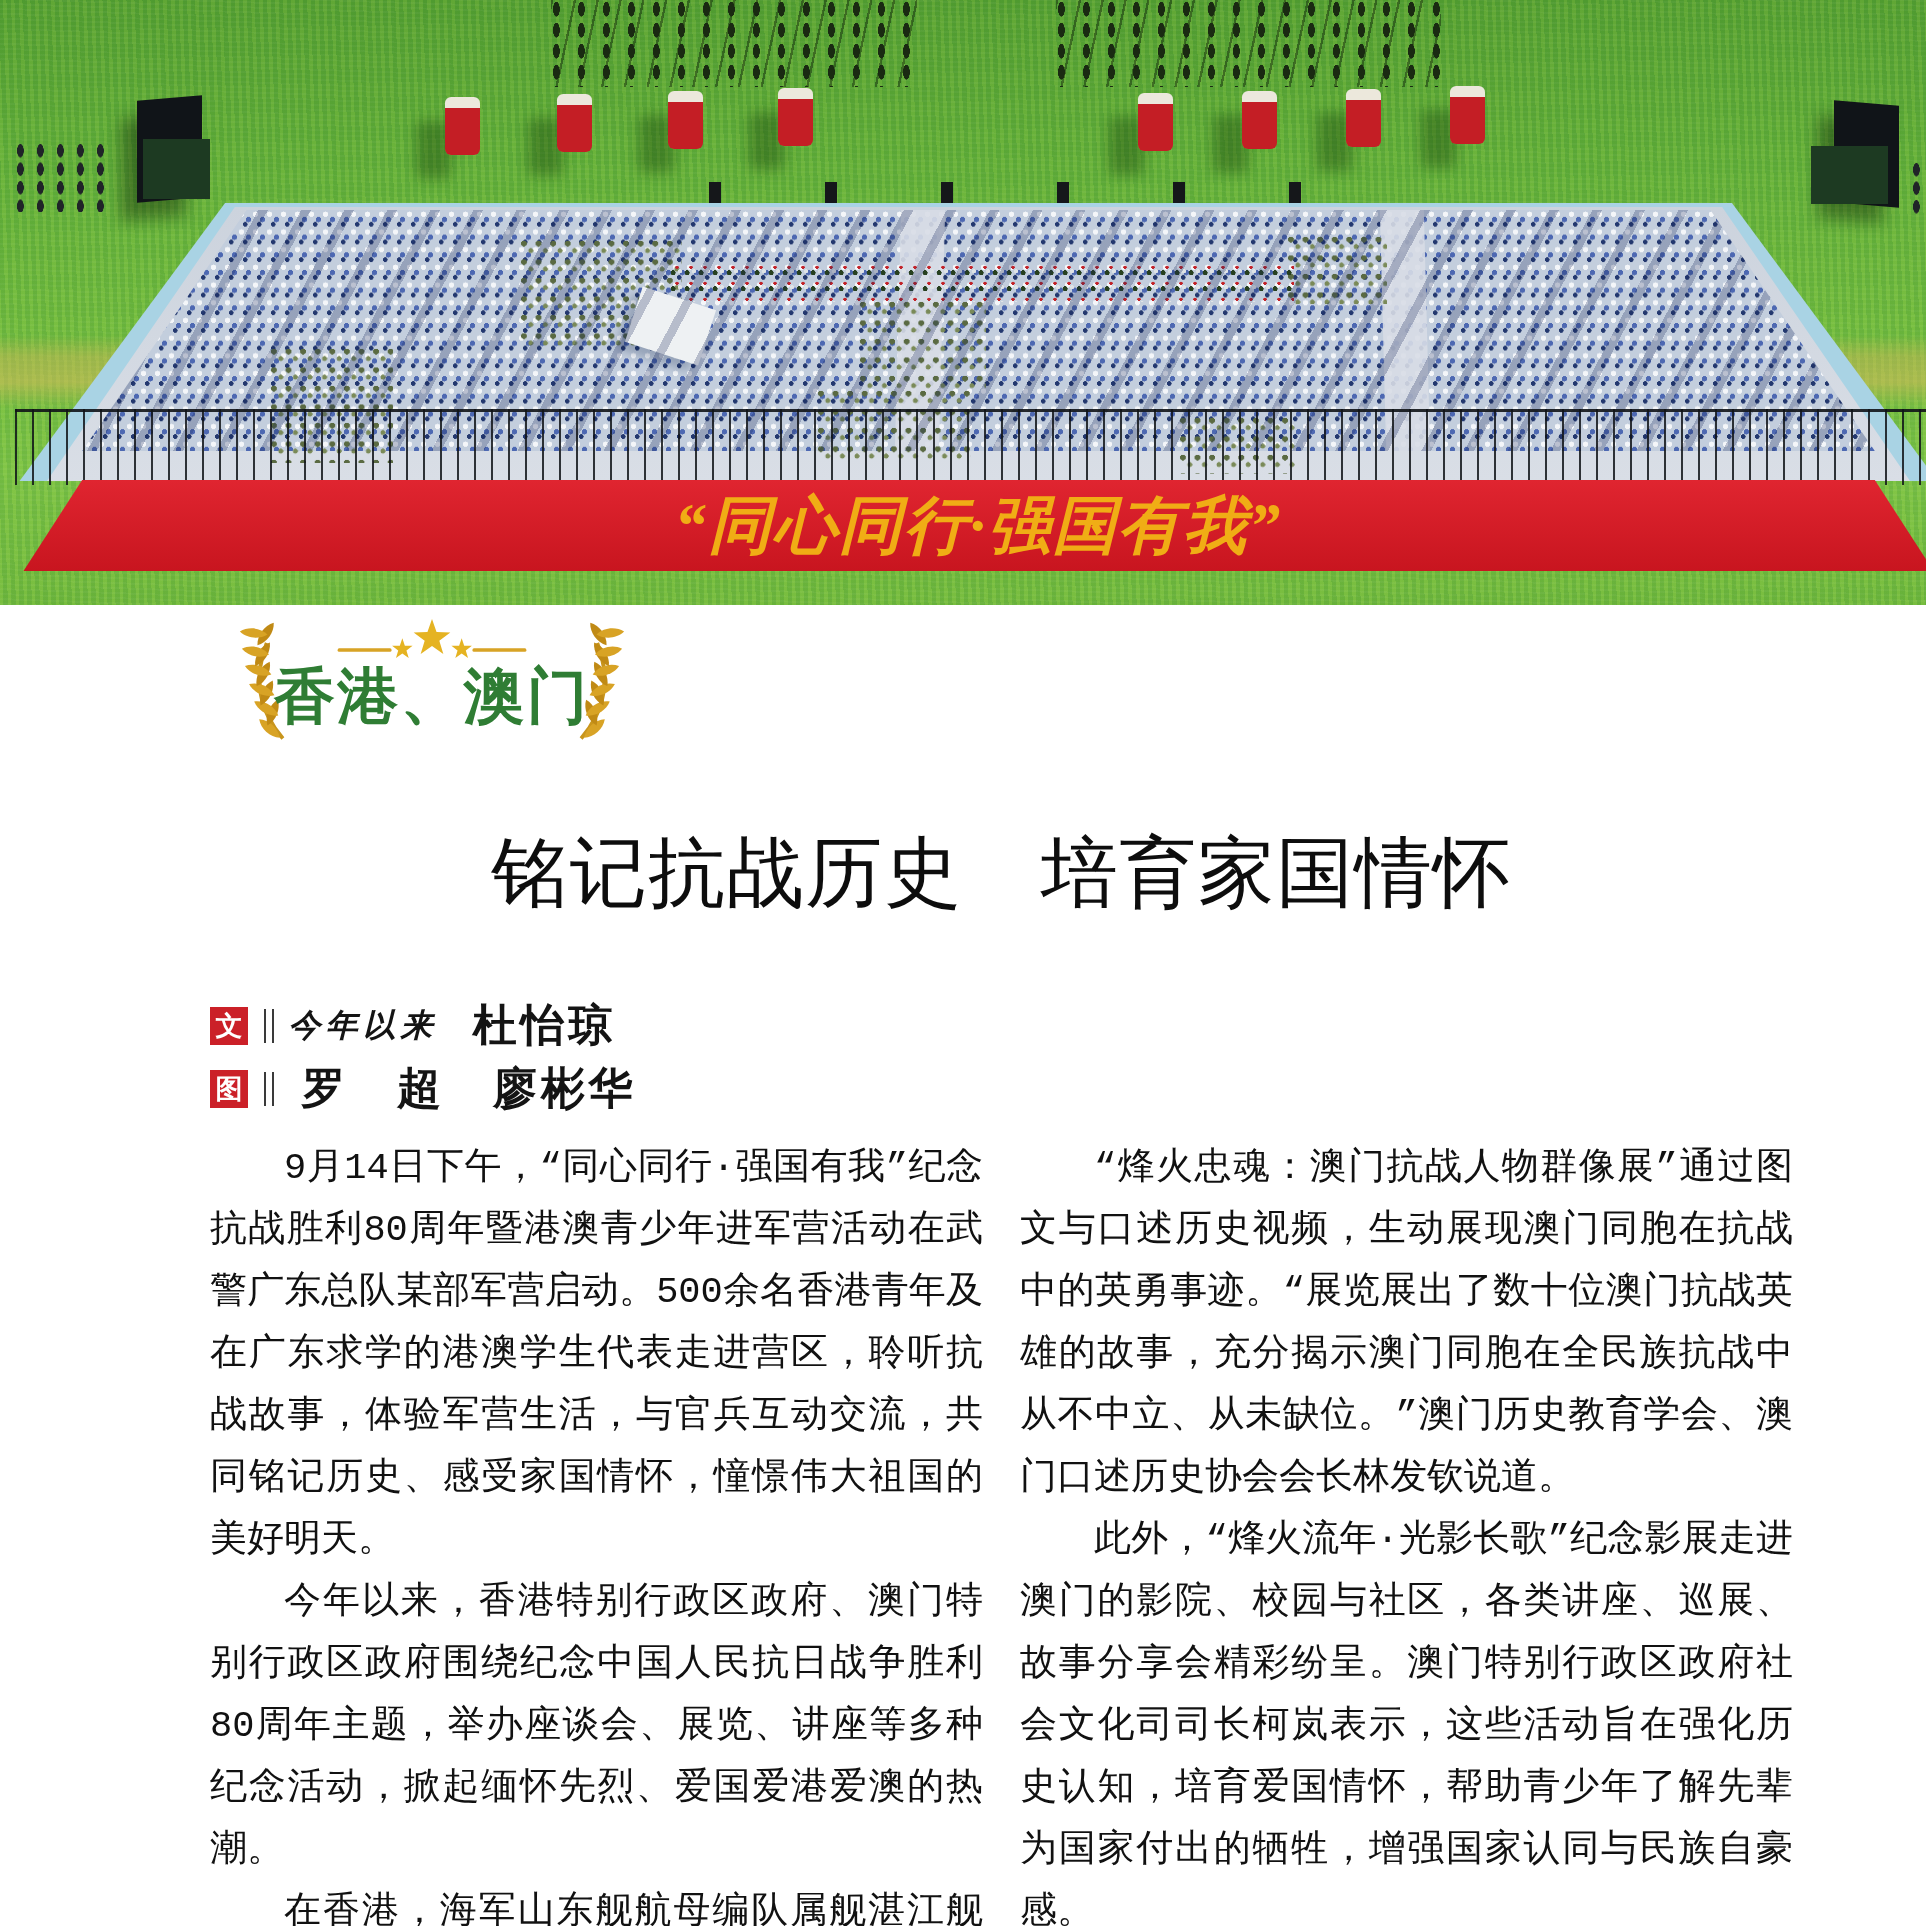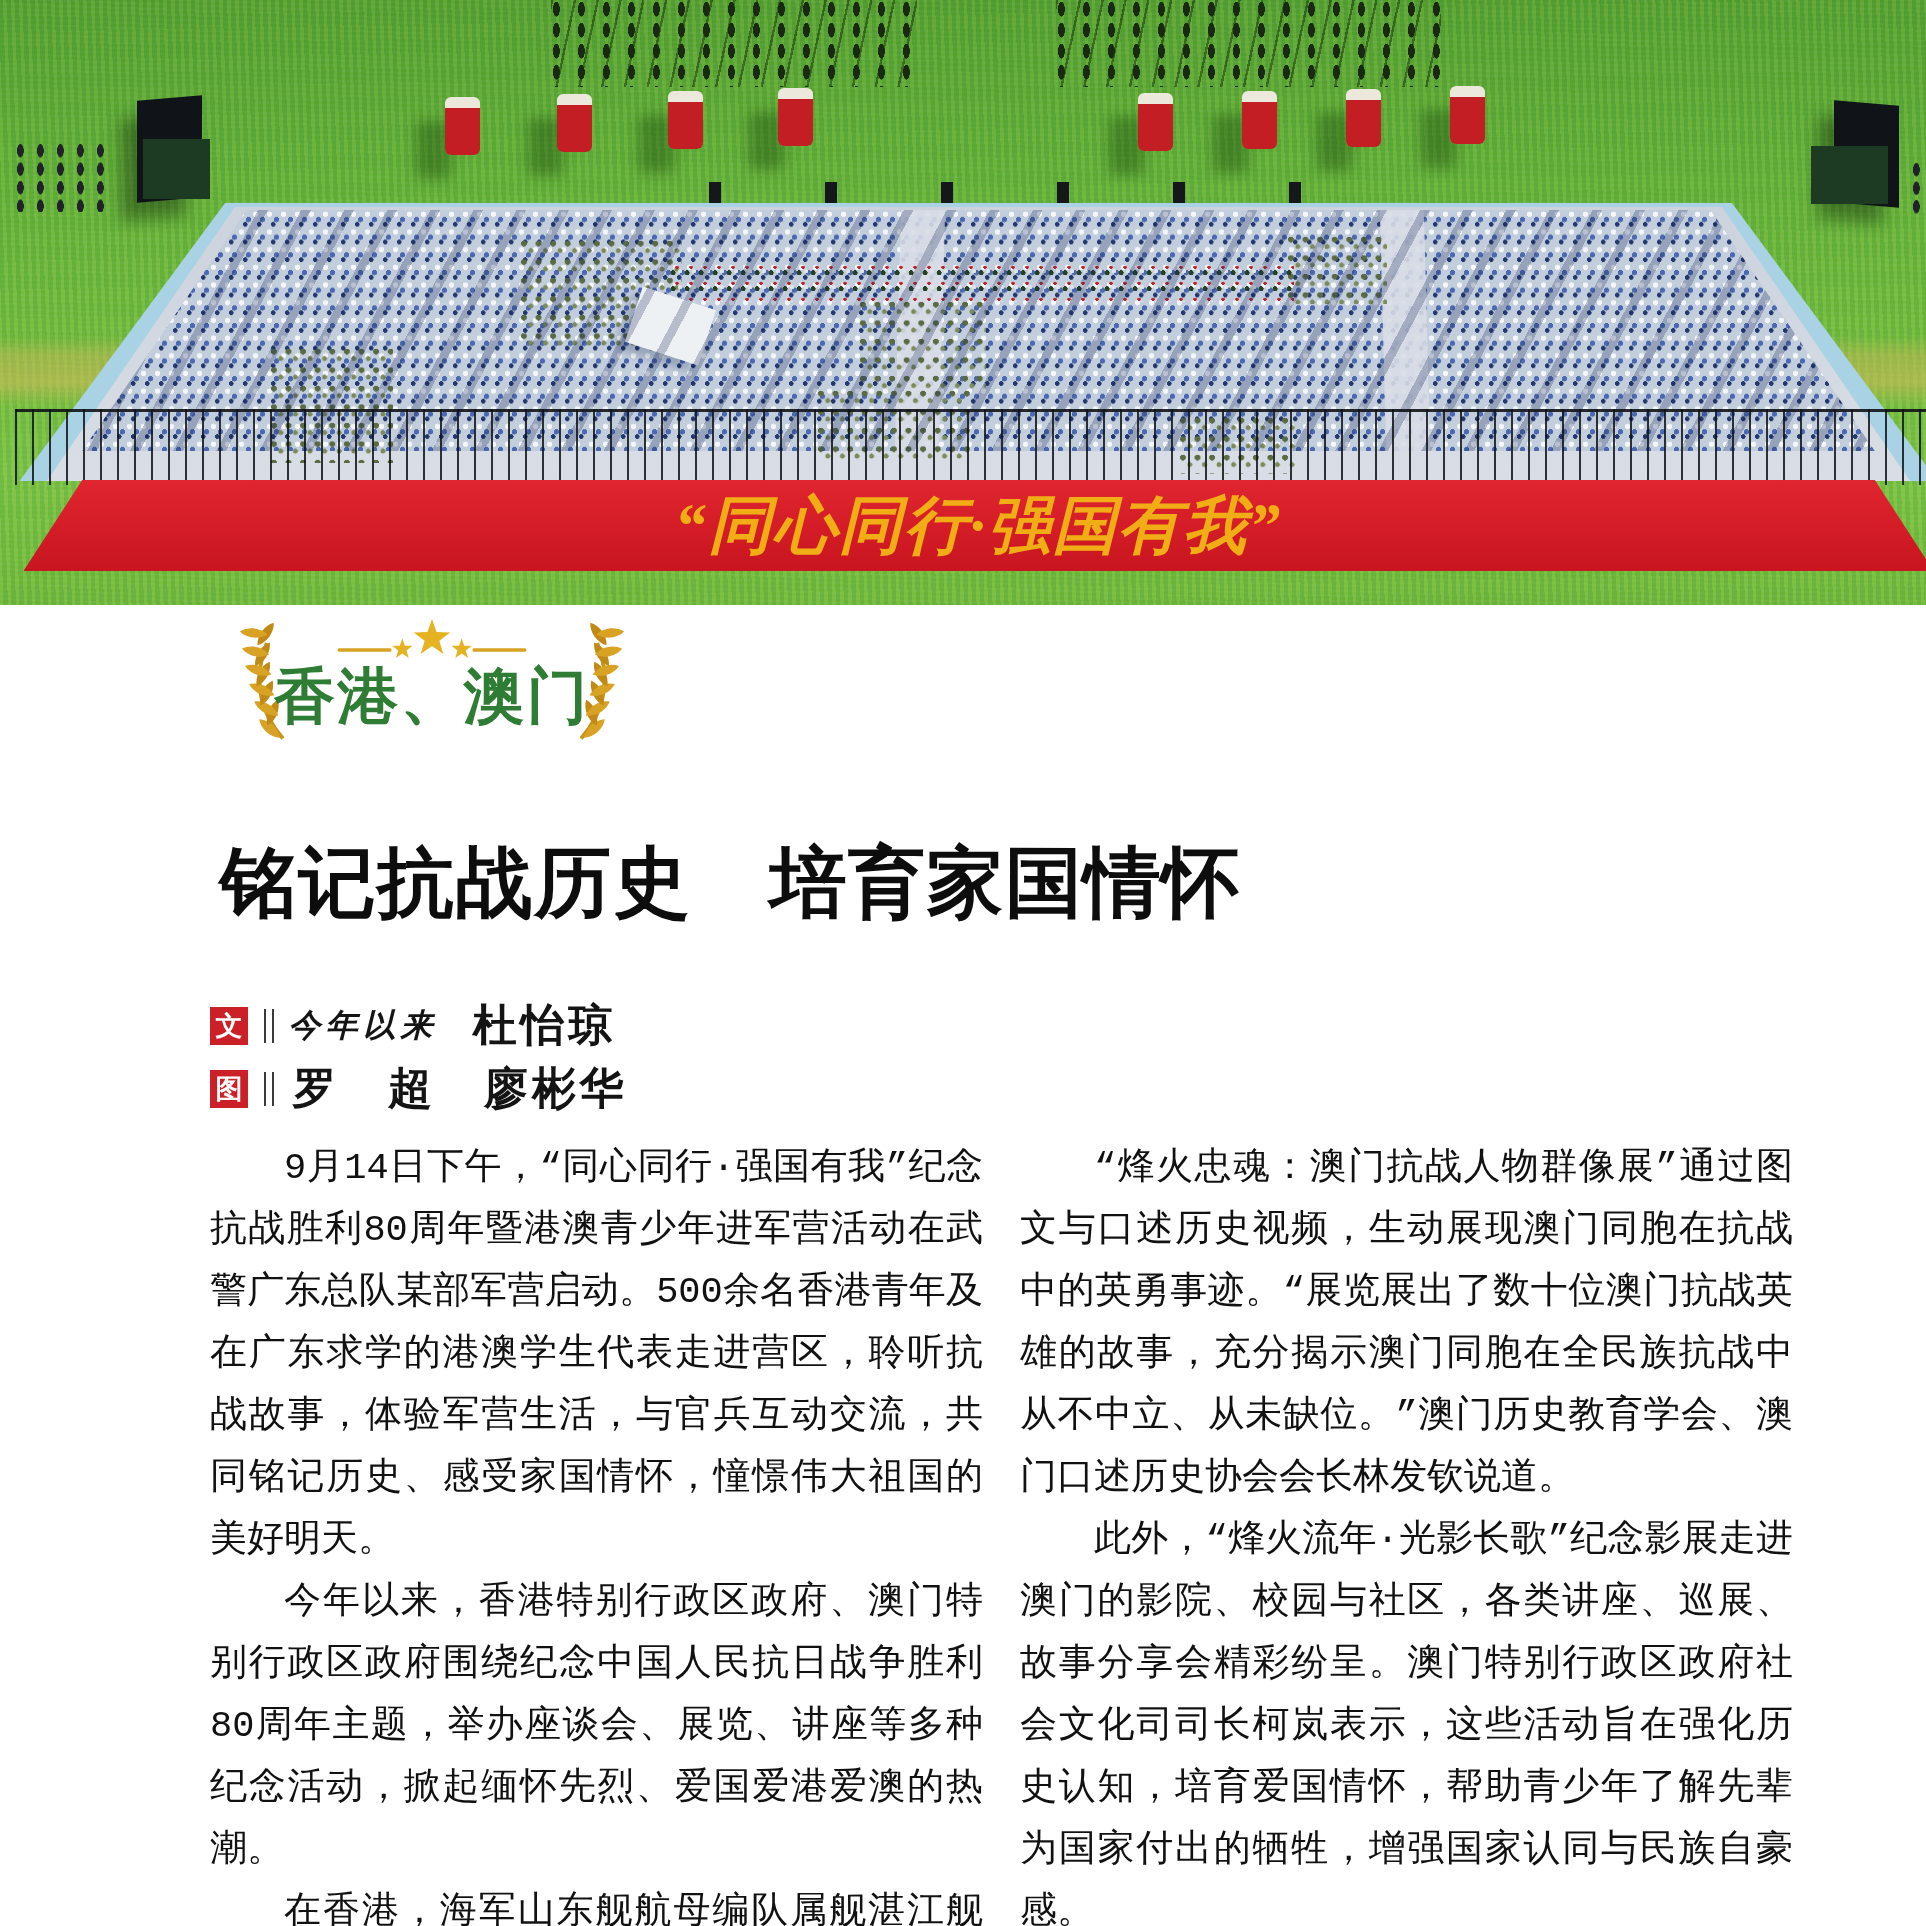--- a/index.html
+++ b/index.html
@@ -66,37 +66,37 @@
         display:flex;align-items:center;justify-content:center;gap:17px;}
   .banner-quote{font-size:63px;font-weight:bold;font-style:italic;color:#f0ad15;
         font-family:"Liberation Serif","DejaVu Serif",serif;letter-spacing:2.3px;white-space:nowrap;}
   .banner-rest{font-size:45px;font-weight:bold;color:#f5bd1a;
         font-family:"Liberation Sans","DejaVu Sans",sans-serif;letter-spacing:3.1px;white-space:nowrap;}
 
   
   .badge{position:absolute;left:222px;top:616px;width:420px;height:131px;}
 
   
-  .title{position:absolute;left:210px;top:824px;width:1583px;margin:10px;text-align:left;
-        font-size:77px;line-height:96px;font-weight:700;color:#0d0d0d;letter-spacing:1.5px;
+  .title{position:absolute;left:210px;top:824px;width:1583px;margin:0;text-align:center;
+        font-size:77px;line-height:96px;font-weight:400;color:#0d0d0d;letter-spacing:1.5px;
         font-family:"Liberation Sans","DejaVu Sans",sans-serif;}
 
   
   .byline{position:absolute;left:210px;top:1006px;}
   .byline-row{display:flex;align-items:center;height:39px;margin-bottom:24px;}
   .tagbox{display:flex;width:38px;height:38px;background:#cb2028;color:#fff;
         align-items:center;justify-content:center;font-size:27px;font-weight:bold;
         font-family:"Liberation Serif","DejaVu Serif",serif;}
   .sep{display:inline-block;width:6.2px;height:34px;border-left:2.3px solid #3a3a3a;
         border-right:2.3px solid #3a3a3a;margin:0 14px 0 16px;}
   .role{font-size:32px;font-style:italic;font-weight:bold;color:#141414;letter-spacing:5.4px;
         font-family:"Liberation Serif","DejaVu Serif",serif;}
   .names{font-size:44px;font-weight:bold;color:#141414;letter-spacing:3.9px;margin-left:35px;
         font-family:"Liberation Sans","DejaVu Sans",sans-serif;}
-  .byline-row.photo-credit .names{margin-left:4px;text-align:center;}
+  .byline-row.photo-credit .names{margin-left:13px;text-align:center;}
 
   
   .cols{position:absolute;left:210px;top:1137px;width:1583px;display:flex;gap:37px;}
   .col{width:773px;font-size:37px;line-height:62px;text-align:justify;color:#111;}
   .col p{margin:0;text-indent:2em;font-family:Liberation Mono, monospace;}
 </style>
 </head>
 <body>
 
 <div class="page">

